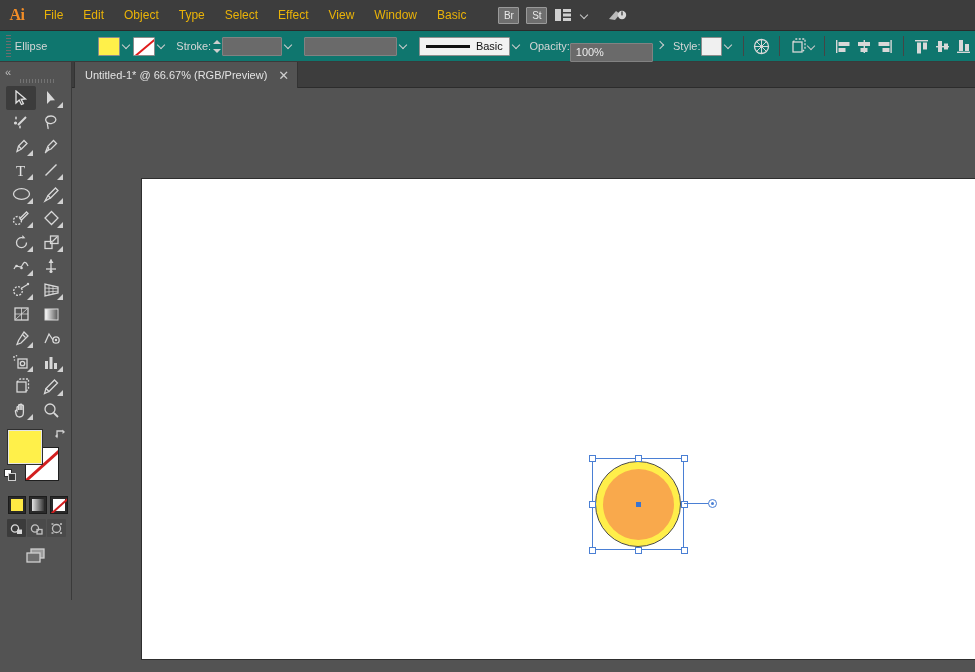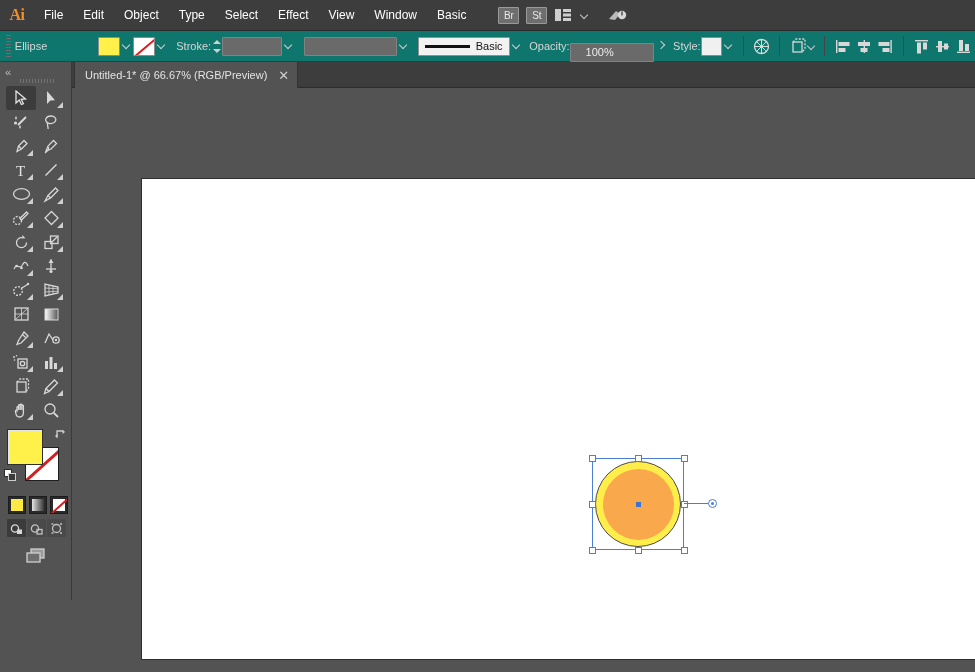--- a/index.html
+++ b/index.html
@@ -17,21 +17,21 @@
     position: absolute; left: 0; top: 0; width: 975px; height: 31px;
     background: #3d3d3d; display: flex; align-items: center;
     border-bottom: 1px solid #2b2b2b;
   }
   .ai-logo {
     width: 34px; height: 14px; display: flex; align-items: center;
     justify-content: center; font-size: 16px; font-weight: bold;
     color: #f28d27; letter-spacing: -0.5px; font-family: "Liberation Serif", serif;
   }
   .menu-item {
-    color: #ffffff; font-size: 12px; padding: 0 10px; height: 31px;
+    color: #eab308; font-size: 12px; padding: 0 10px; height: 31px;
     display: flex; align-items: center; cursor: default; white-space: nowrap;
   }
   .menubar-right { display: flex; align-items: center; margin-left: 22px; gap: 7px; }
   .sq-btn {
     width: 21px; height: 17px; border: 1px solid #9a9a9a; background: #6e6e6e;
     color: #e8e8e8; font-size: 10px; display: flex; align-items: center;
     justify-content: center; border-radius: 1px;
   }
   .arrange-ic { width: 20px; height: 16px; display:flex; align-items:center; }
   .chev { width: 9px; height: 9px; position: relative; }
@@ -82,21 +82,21 @@
   }
   .field-white {
     height: 19px; background: #f2f2f2; border: 1px solid #8f8f8f;
     display: flex; align-items: center; border-radius: 1px;
   }
   .brush-line { flex: 1; height: 3px; background: #111; margin: 0 6px 0 6px; }
   .brush-name { font-size: 11px; color: #111; padding-right: 6px; }
   .opacity-field {
     height: 19px; width: 86px; background: #6a6a6a; border: 1px solid #828282;
     color: #ececec; font-size: 11px; display: flex; align-items: center;
-    padding-left: 15px; border-radius: 1px; margin-top: 12px;
+    padding-left: 5px; border-radius: 1px; margin-top: 12px;
   }
   .arrow-right { width: 14px; height: 19px; position: relative; }
   .arrow-right::after {
     content:""; position:absolute; left:4px; top:5px; width:5px; height:5px;
     border-right:1.6px solid #cfcfcf; border-top:1.6px solid #cfcfcf;
     transform: rotate(45deg);
   }
   .sep-v { width: 1px; height: 20px; background: #454545; margin: 0 7px; }
   .icon-btn { width: 22px; height: 22px; display: flex; align-items: center; justify-content: center; }
 

